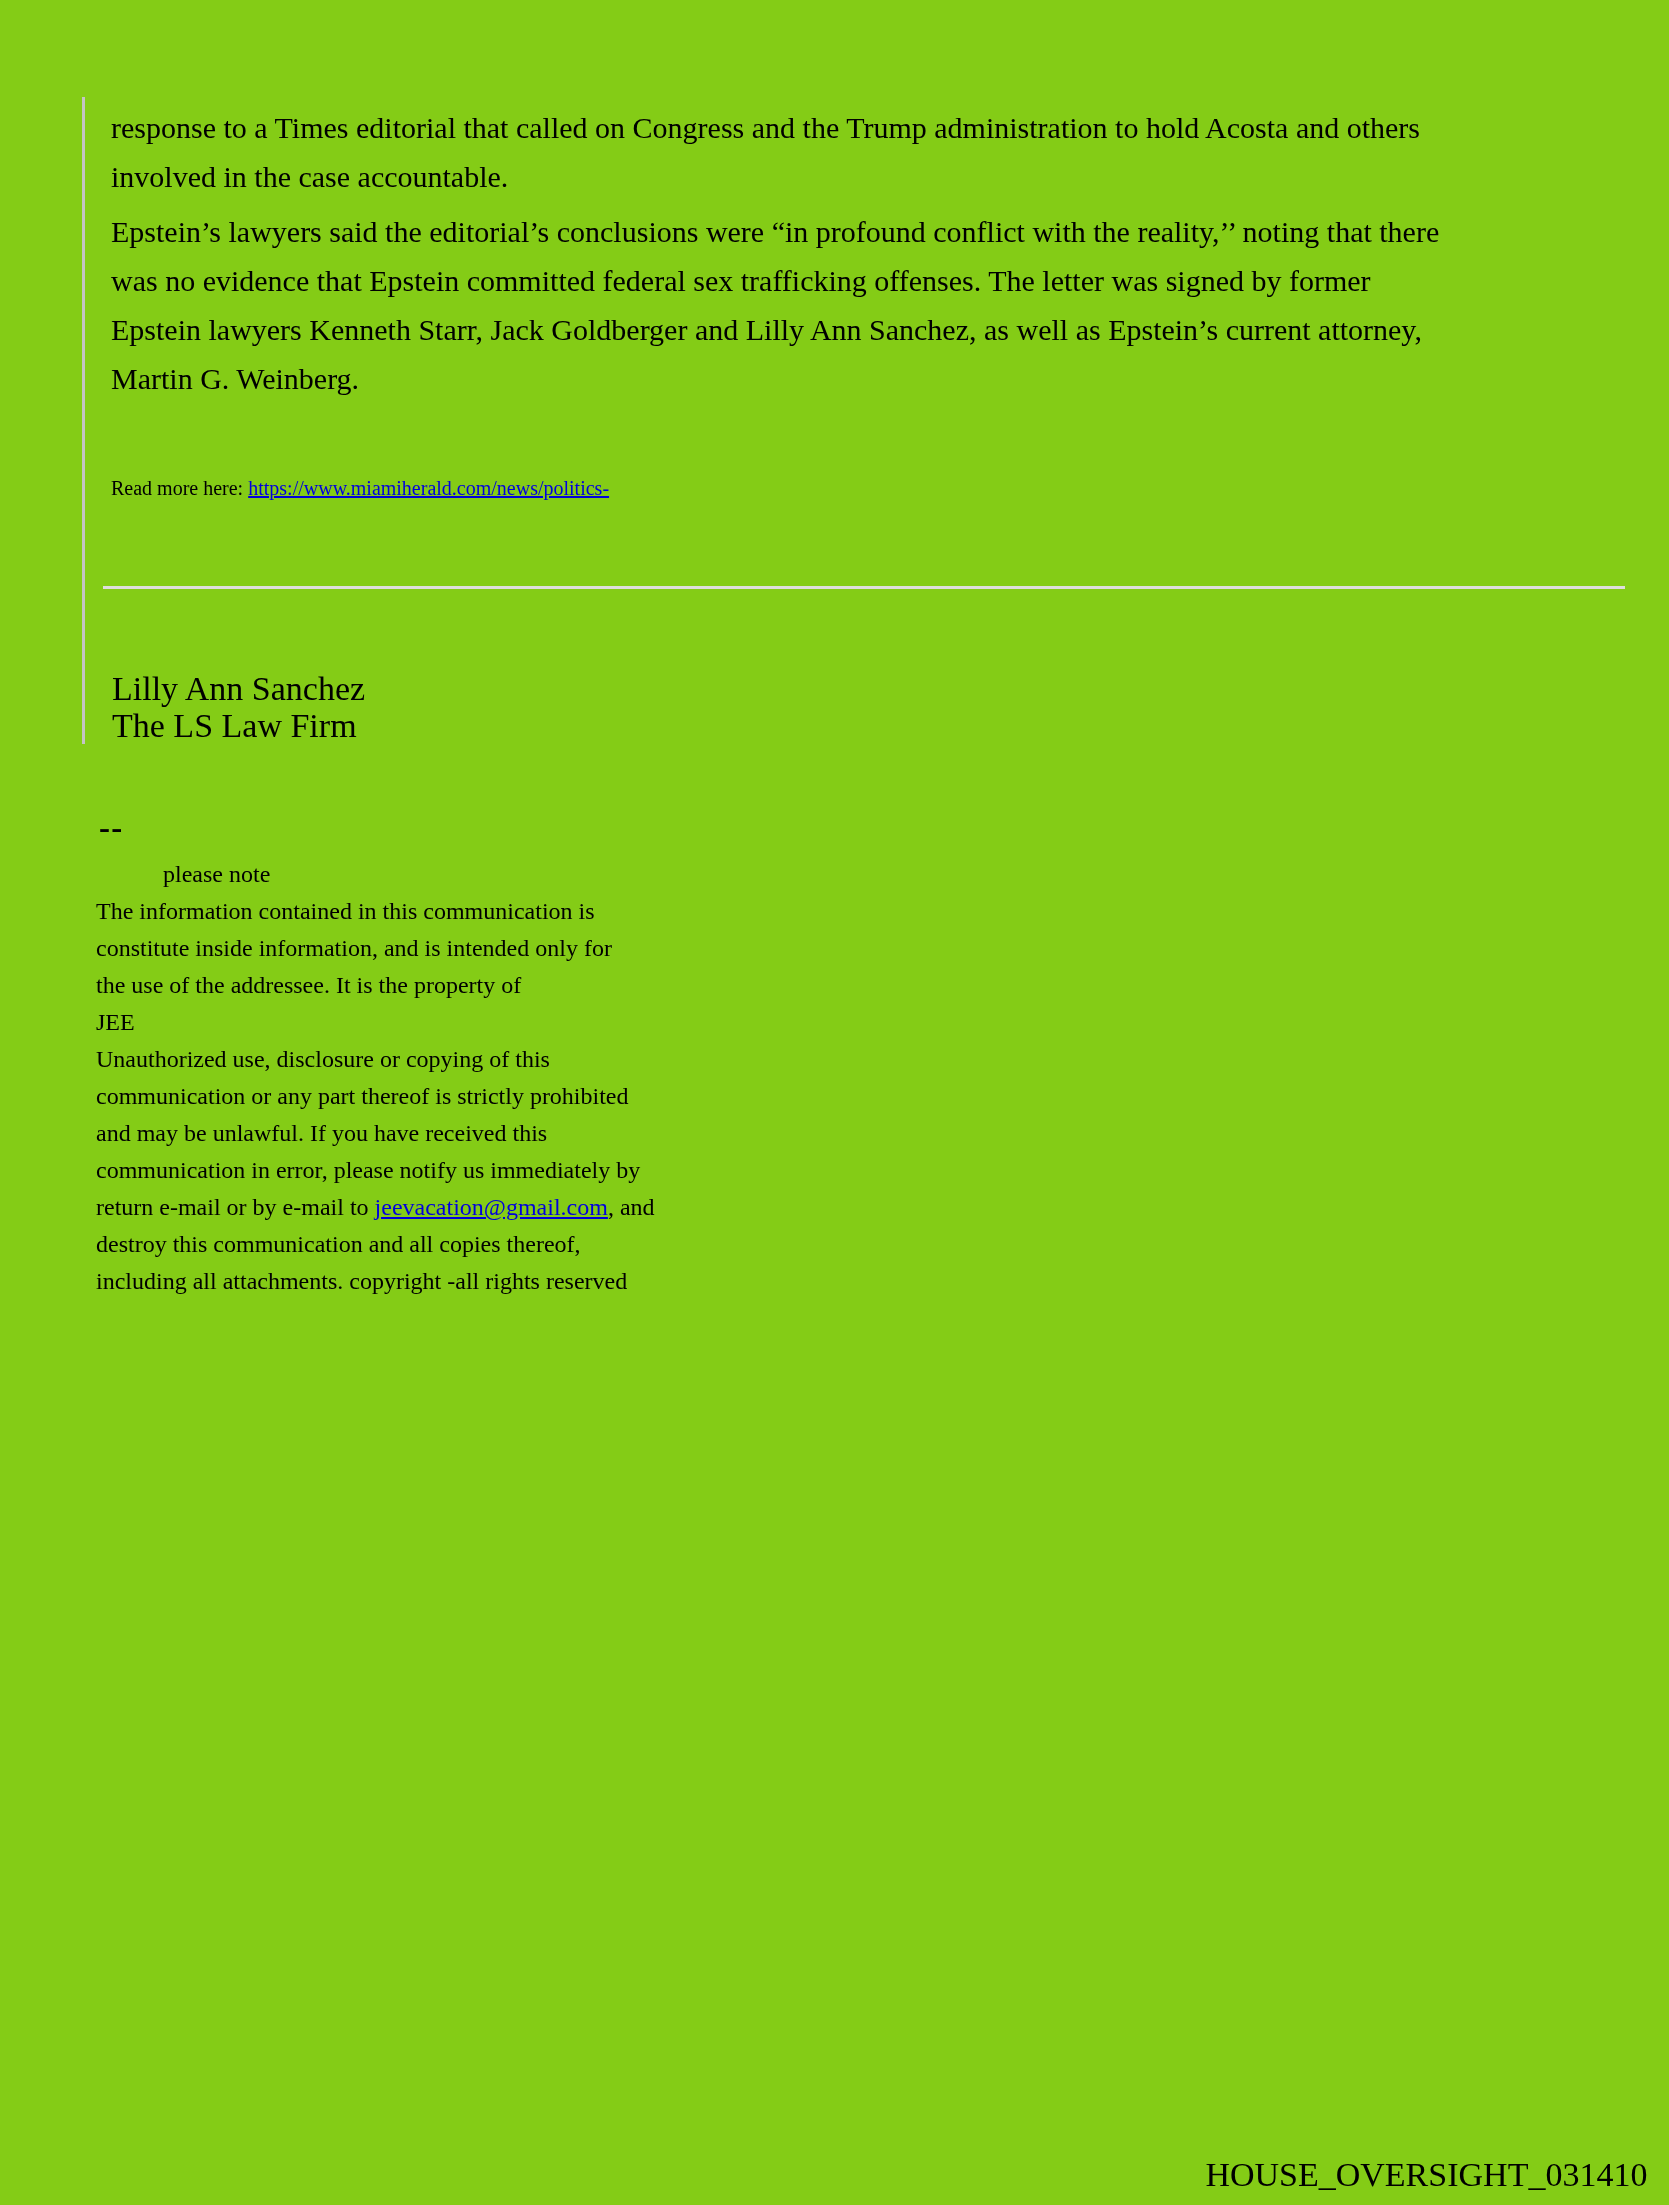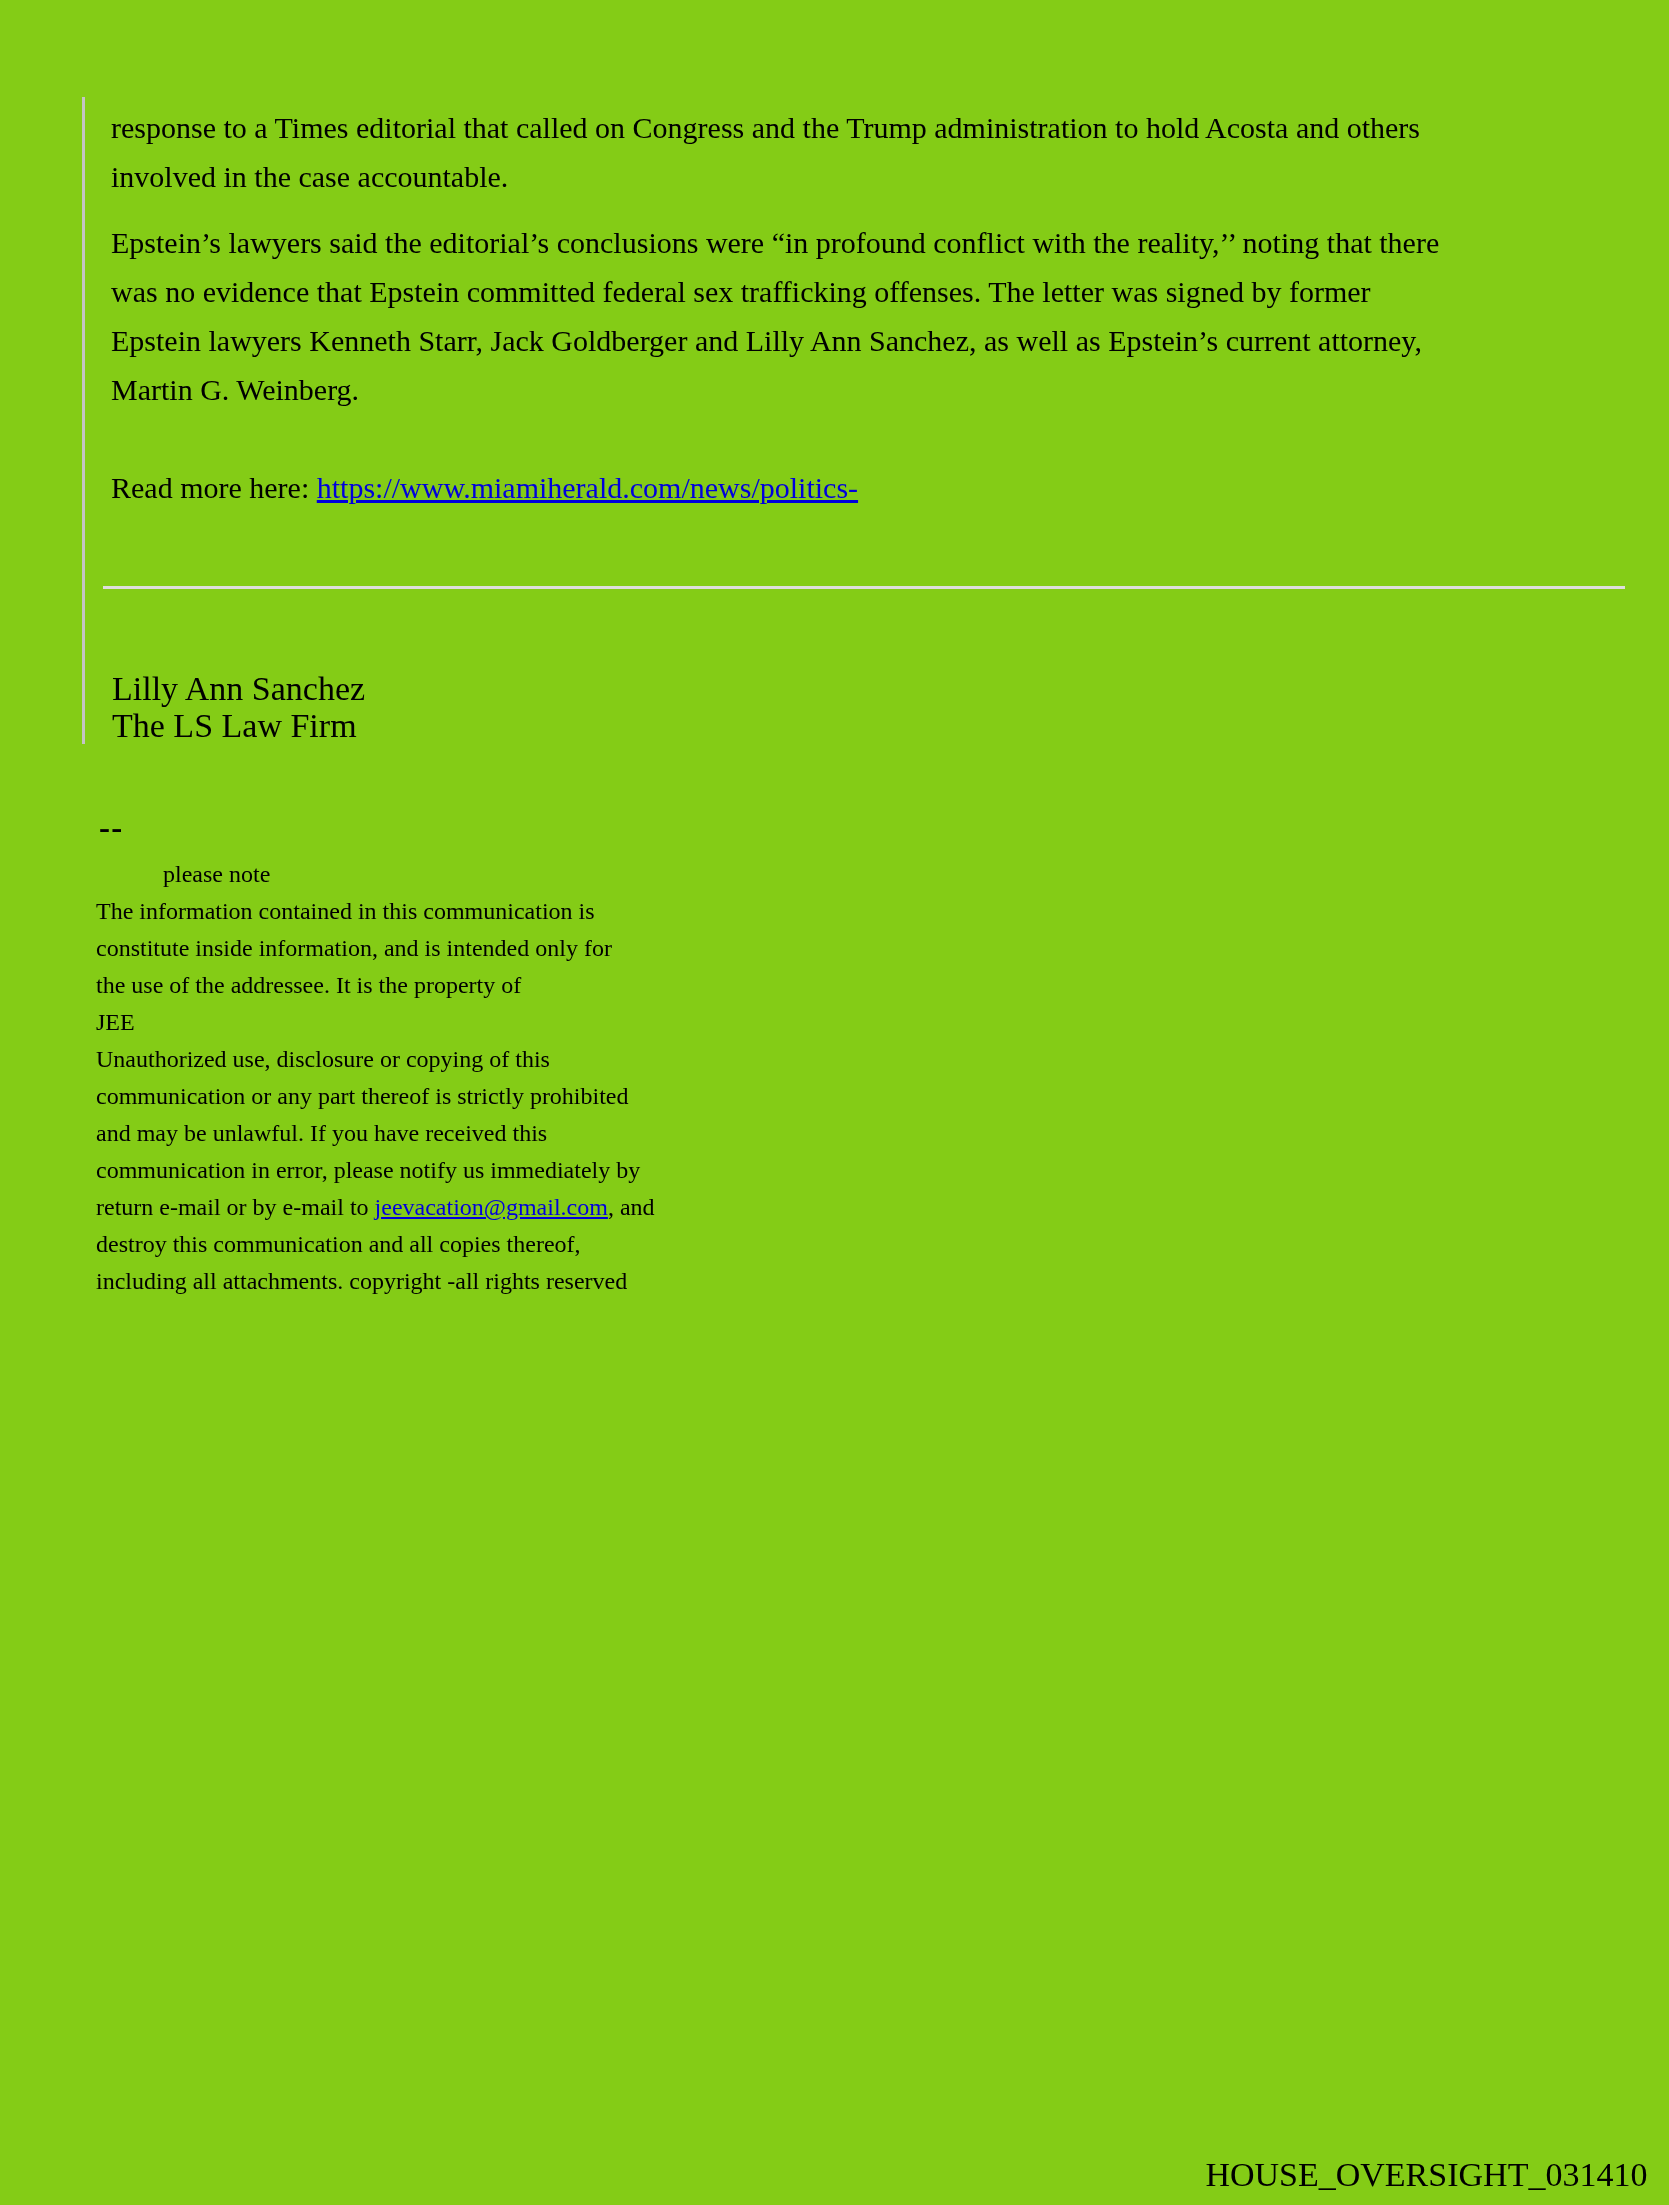--- a/index.html
+++ b/index.html
@@ -21,26 +21,26 @@
     background:#c4c4c4;
   }
   .para{
     position:absolute;
     left:111px;
     font-size:30px;
     line-height:49px;
   }
   .para div{white-space:nowrap;}
   .para1{top:103px;}
-  .para2{top:218px;}
+  .para2{top:207px;}
   .readmore{
     position:absolute;
     left:111px;
     top:469px;
-    font-size:30px;
+    font-size:20px;
     line-height:38px;
   }
   .readmore div{white-space:nowrap;}
   a.doclink, .doclink{
     color:#0000dd;
     text-decoration:underline;
     cursor:pointer;
   }
   .divider{
     position:absolute;

